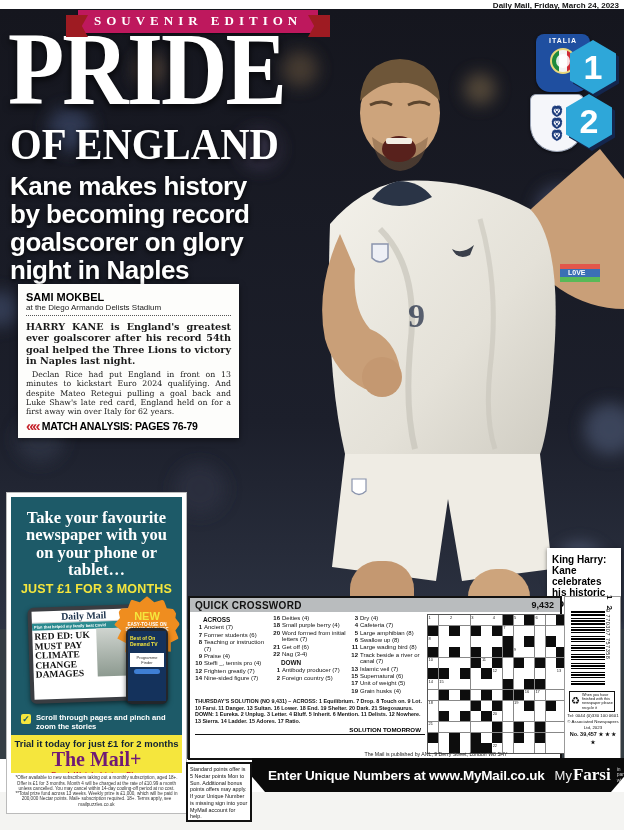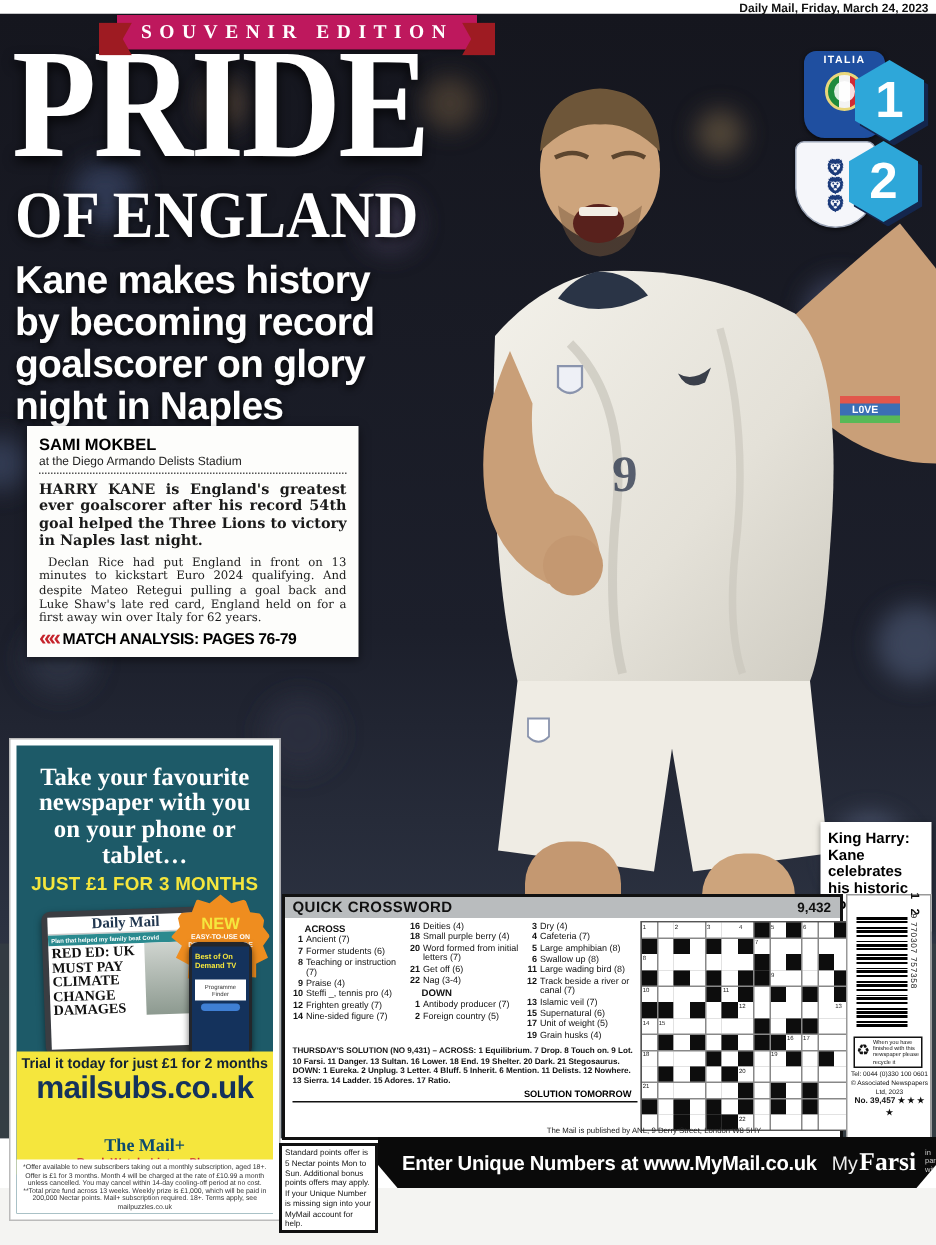--- a/index.html
+++ b/index.html
@@ -111,21 +111,21 @@
   .burst .d { color:#fff; font-weight:bold; font-size:4.6px; width:48px; line-height:1.15;}
   .checks { padding:4px 8px 0 10px; }
   .check-row { display:flex; gap:5px; margin-bottom:3.5px; }
   .checkbox { flex:0 0 10px; width:10px; height:10px; background:#f5e63d; border-radius:2px;
     color:#1d5a68; font-size:9px; line-height:10px; text-align:center; font-weight:bold;}
   .check-label { color:#fff; font-weight:bold; font-size:7.6px; line-height:1.12; }
   .yellowbox { position:absolute; left:0; right:0; bottom:26px; background:#f5e63d; text-align:center;
     padding:3px 2px 4px; }
   .trial { color:#123; font-weight:bold; font-size:9.5px; }
   .mailsubs { color:#14325c; font-weight:bold; font-size:21px; letter-spacing:-.5px; line-height:1; }
-  .mailplus { font-family:"Liberation Serif",serif; font-weight:bold; font-size:12px; color:#0c4a6e; line-height:1;margin-top:21px;}
+  .mailplus { font-family:"Liberation Serif",serif; font-weight:bold; font-size:20px; color:#701a75; line-height:1;}
   .tagline { color:#c5242c; font-weight:bold; font-size:7.5px; margin-top:1px;}
   .smallprint { position:absolute; left:0; right:0; bottom:0; background:#fff; color:#333;
     font-size:4.6px; line-height:1.15; text-align:center; padding:2px 3px; }
   
   #crossword { position:absolute; left:188px; top:596px; width:374px; height:164px; z-index:6;
     background:#fff; border:2px solid #111; }
   .cw-header { height:14px; background:#b9bcbe; display:flex; justify-content:space-between;
     align-items:center; padding:0 6px 0 5px; }
   .cw-title { font-weight:bold; font-size:10px; letter-spacing:.3px; color:#111; }
   .cw-number { font-weight:bold; font-size:9px; color:#111;text-align:center; }
@@ -341,21 +341,20 @@
             <span class="checkbox">✓</span>
             <span class="check-label">Over 45 interactive puzzles everyday</span>
           </div>
           <div class="check-row">
             <span class="checkbox">✓</span>
             <span class="check-label">NEW easy-to-use On Demand TV Guide and super simple TV Programme Finder</span>
           </div>
         </div>
       <div class="yellowbox">
         <div class="trial">Trial it today for just £1 for 2 months</div>
-        <div class="mailsubs">mailsubs.co.uk</div>
         <div class="mailplus">The Mail+</div>
         <div class="tagline">Read. Watch. Listen. Play</div>
       </div>
       <div class="smallprint">*Offer available to new subscribers taking out a monthly subscription, aged 18+. Offer is £1 for 3 months. Month 4 will be charged at the rate of £10.99 a month unless cancelled. You may cancel within 14-day cooling-off period at no cost. **Total prize fund across 13 weeks. Weekly prize is £1,000, which will be paid in 200,000 Nectar points. Mail+ subscription required. 18+. Terms apply, see mailpuzzles.co.uk</div>
     </div>
   </div>
 
   <div id="crossword">
     <div class="cw-header">
       <span class="cw-title">QUICK CROSSWORD</span>

